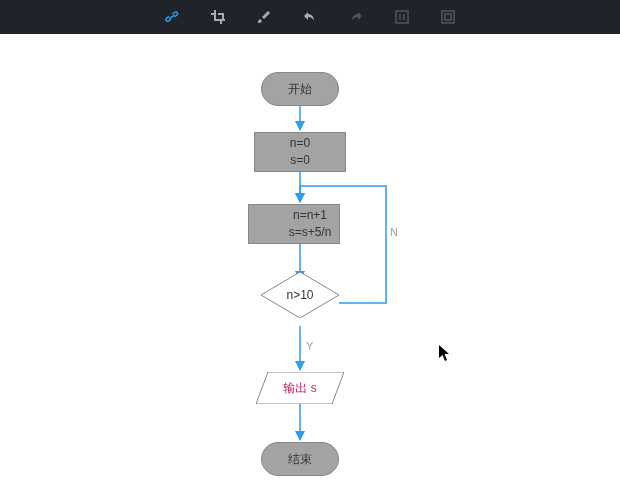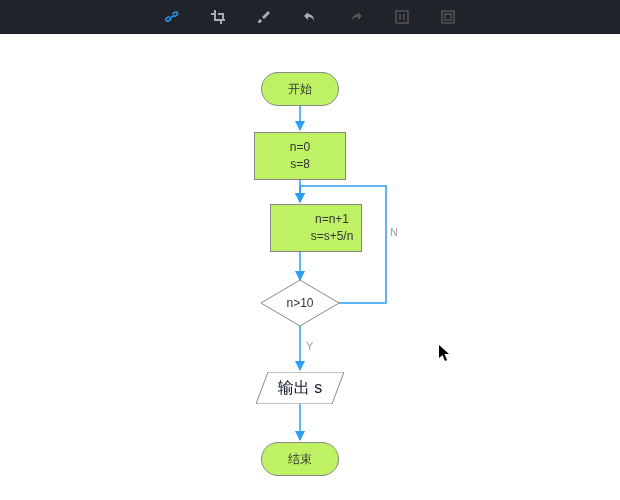--- a/index.html
+++ b/index.html
@@ -45,31 +45,31 @@
   }
   .node {
     position: absolute;
     font-size: 12px;
     color: #333;
     display: flex;
     align-items: center;
     justify-content: center;
     text-align: center;
     line-height: 1.4;
-    background: #bef264;
+    background: #a3a3a3;
   }
   .terminal {
     width: 78px;
     height: 34px;
     border: 1px solid #888;
     border-radius: 17px;
   }
   .process {
     width: 92px;
-    height: 48px;
+    height: 40px;
     border: 1px solid #888;
   }
   .decision-wrap {
     width: 78px;
     height: 46px;
   }
   .decision-shape {
     position: absolute;
     width: 78px;
     height: 46px;
@@ -93,22 +93,22 @@
     width: 88px;
     height: 32px;
   }
   .io-label {
     position: absolute;
     width: 88px;
     height: 32px;
     display: flex;
     align-items: center;
     justify-content: center;
-    font-size: 16px;
-    color: #0f172a;
+    font-size: 12px;
+    color: #be185d;
   }
   .edge-label {
     position: absolute;
     font-size: 11px;
     color: #9aa0a6;
   }
   .cursor {
     position: absolute;
     width: 14px;
     height: 18px;
@@ -179,32 +179,32 @@
     <path d="M300 370 L300 406" stroke="#2a9df4" stroke-width="1.5" fill="none" marker-end="url(#arrow)"></path>
   </svg>
 
   <div class="node terminal" style="left:261px; top:38px;">
     <span>开始</span>
   </div>
 
   <div class="node process" style="left:254px; top:98px;">
     <div>
       <div>n=0</div>
-      <div>s=8</div>
+      <div>s=0</div>
     </div>
   </div>
 
-  <div class="node process" style="left:270px; top:170px;padding-left:32px;">
+  <div class="node process" style="left:248px; top:170px;padding-left:32px;">
     <div>
       <div>n=n+1</div>
       <div>s=s+5/n</div>
     </div>
   </div>
 
-  <div class="decision-wrap" style="position:absolute; left:261px; top:246px;">
+  <div class="decision-wrap" style="position:absolute; left:261px; top:238px;">
     <svg class="decision-shape" viewBox="0 0 78 46">
       <polygon points="39,0 78,23 39,46 0,23" fill="#fff" stroke="#888" stroke-width="1"></polygon>
     </svg>
     <div class="decision-label">n&gt;10</div>
   </div>
 
   <div class="io-wrap" style="position:absolute; left:256px; top:338px;">
     <svg class="io-shape" viewBox="0 0 88 32">
       <polygon points="12,0 88,0 76,32 0,32" fill="#fff" stroke="#888" stroke-width="1"></polygon>
     </svg>

